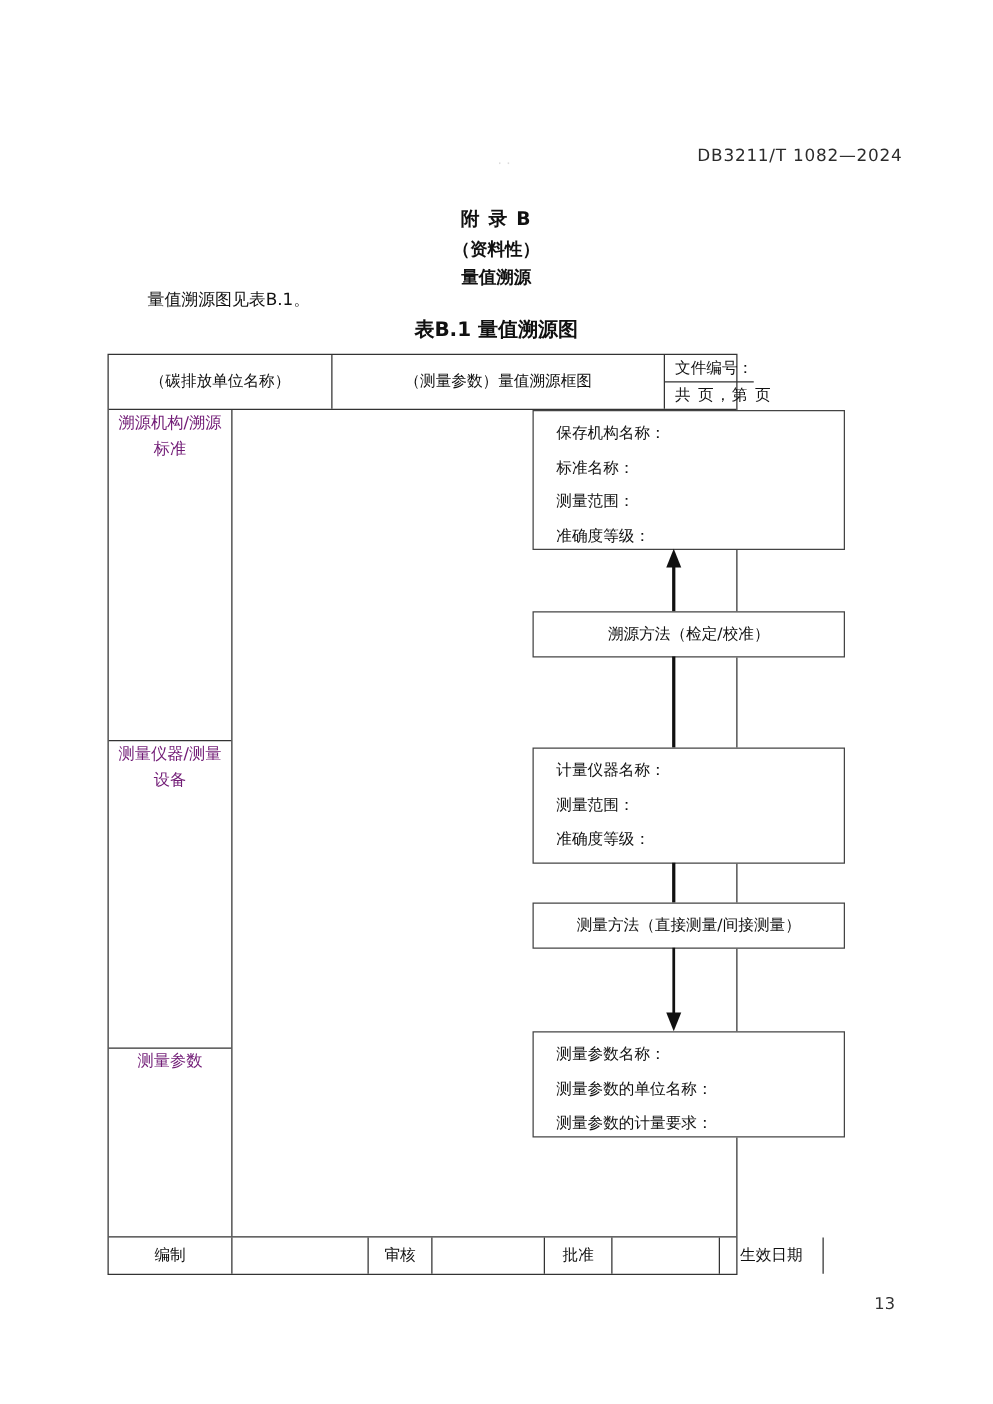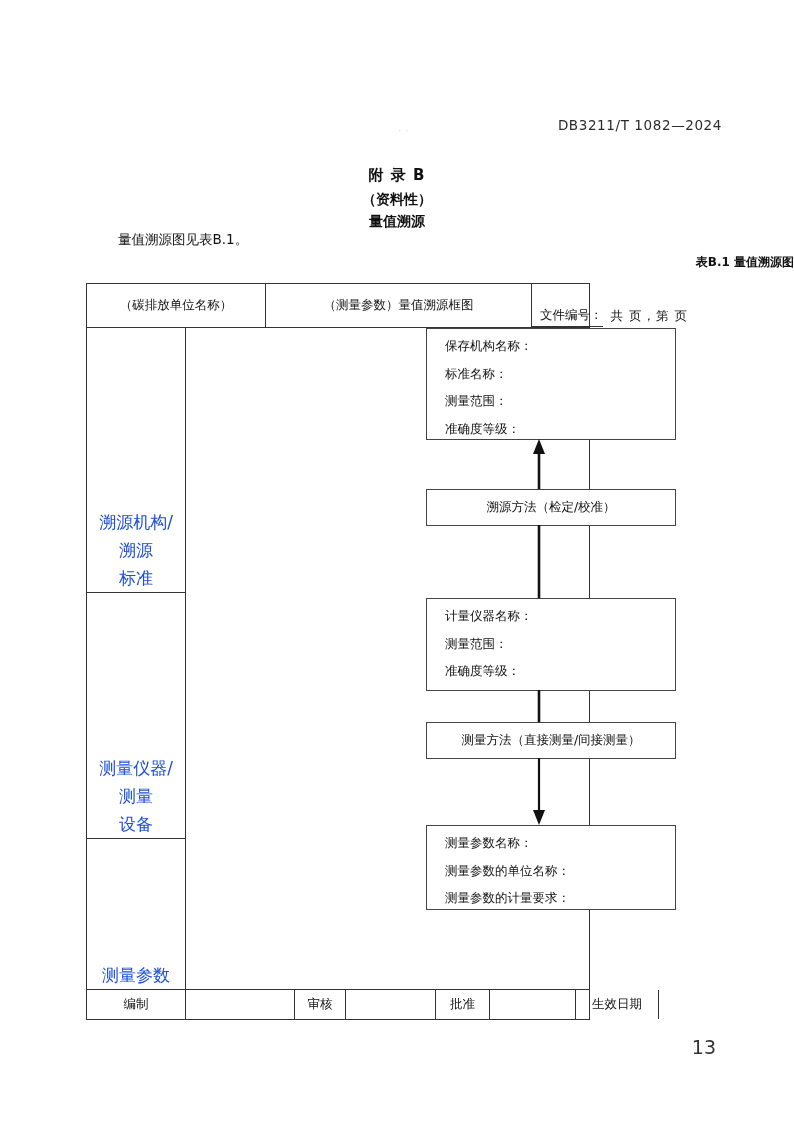--- a/index.html
+++ b/index.html
@@ -75,22 +75,22 @@
     font-size: 13.5px;
     color: #111;
     white-space: nowrap;
   }
 
   .table-caption {
     position: absolute;
     top: 254px;
     left: 0;
     width: 794px;
-    text-align: right;
-    font-size: 12px;
+    text-align: center;
+    font-size: 16px;
     font-weight: bold;
     color: #111;
   }
 
   
   .frame {
     position: absolute;
     left: 86px;
     top: 283px;
     width: 504px;
@@ -124,21 +124,22 @@
     border-right: 1.2px solid #333;
   }
   .fh-param {
     left: 179px; top: 0;
     width: 266px; height: 100%;
     border-right: 1.2px solid #333;
   }
   .fh-right {
     left: 445px; top: 0;
     width: 181px; height: 100%;
-    align-items: flex-end;
+    flex-direction: column;
+    align-items: flex-start;
     justify-content: flex-start;
   }
   .fh-docno {
     height: 21px;
     display: flex;
     align-items: center;
     padding-left: 8px;
     border-bottom: 1.2px solid #333;
     font-size: 12.5px;
   }
@@ -165,26 +166,26 @@
     height: 100%;
     border-right: 1.2px solid #333;
     box-sizing: border-box;
   }
   .label-cell {
     position: absolute;
     left: 0;
     width: 100%;
     box-sizing: border-box;
     display: flex;
-    align-items: flex-end;
+    align-items: flex-start;
     justify-content: center;
     text-align: center;
-    font-size: 17px;
+    font-size: 13px;
     line-height: 1.65;
-    color: #1d4ed8;
+    color: #701a75;
     padding: 0 5px;
   }
   .lc-1 { top: 0;     height: 265px; border-bottom: 1.2px solid #333; }
   .lc-2 { top: 265px; height: 246px; border-bottom: 1.2px solid #333; }
   .lc-3 { top: 511px; height: 150px; }
 
   .diagram-col {
     position: absolute;
     left: 99px; top: 0;
     right: 0; bottom: 0;
@@ -245,21 +246,21 @@
     font-size: 12.5px;
     color: #111;
     white-space: nowrap;
   }
   .sig-sep { border-right: 1.2px solid #333; }
 
   .page-number {
     position: absolute;
     top: 1036px;
     right: 78px;
-    font-size: 19px;
+    font-size: 13px;
     color: #333;
   }
 
   .artifact {
     position: absolute;
     color: #dcdcdc;
     font-size: 11px;
     user-select: none;
   }
 </style>

